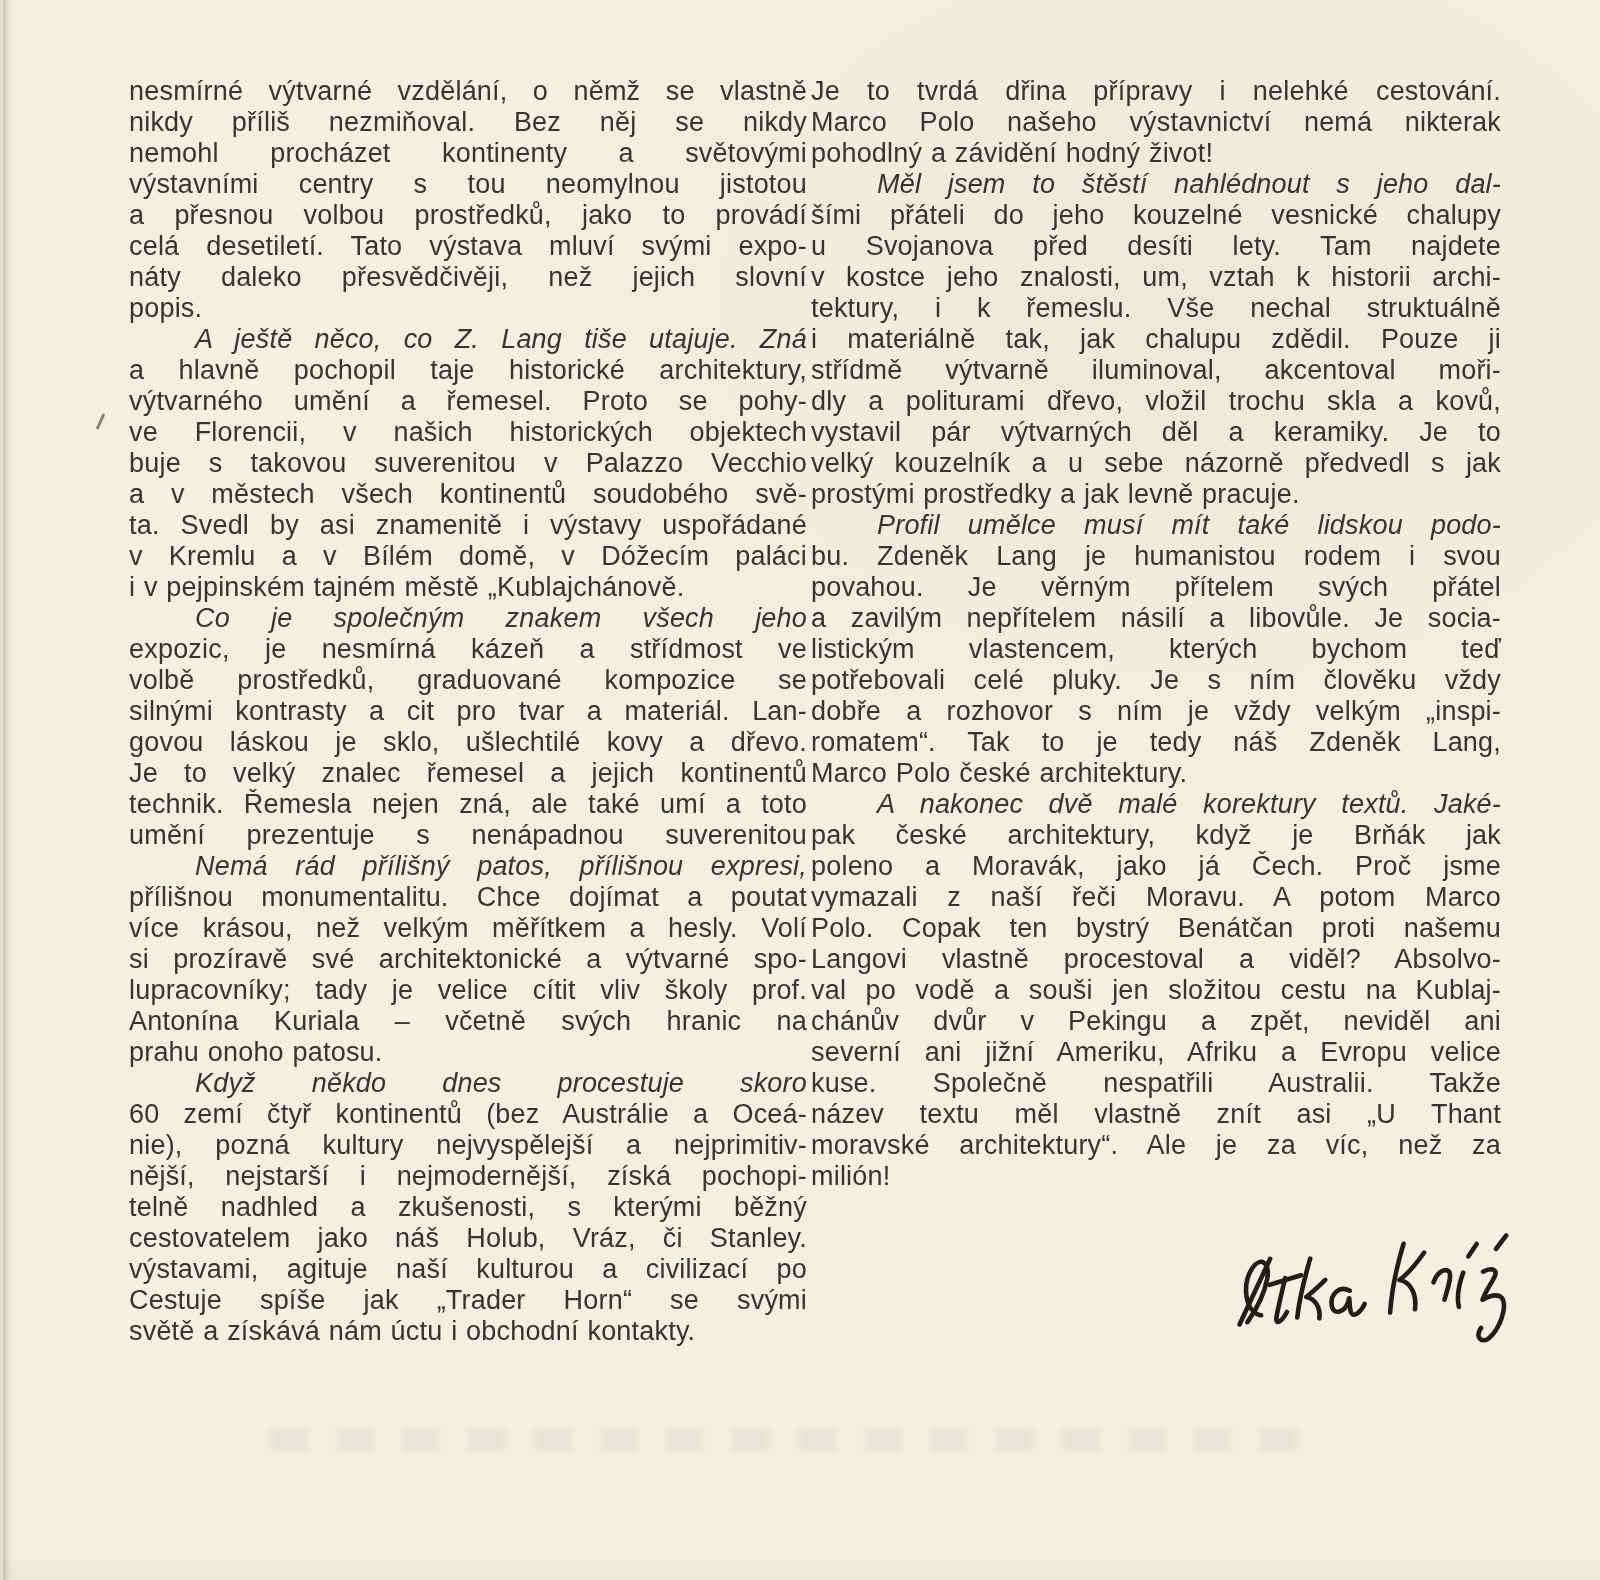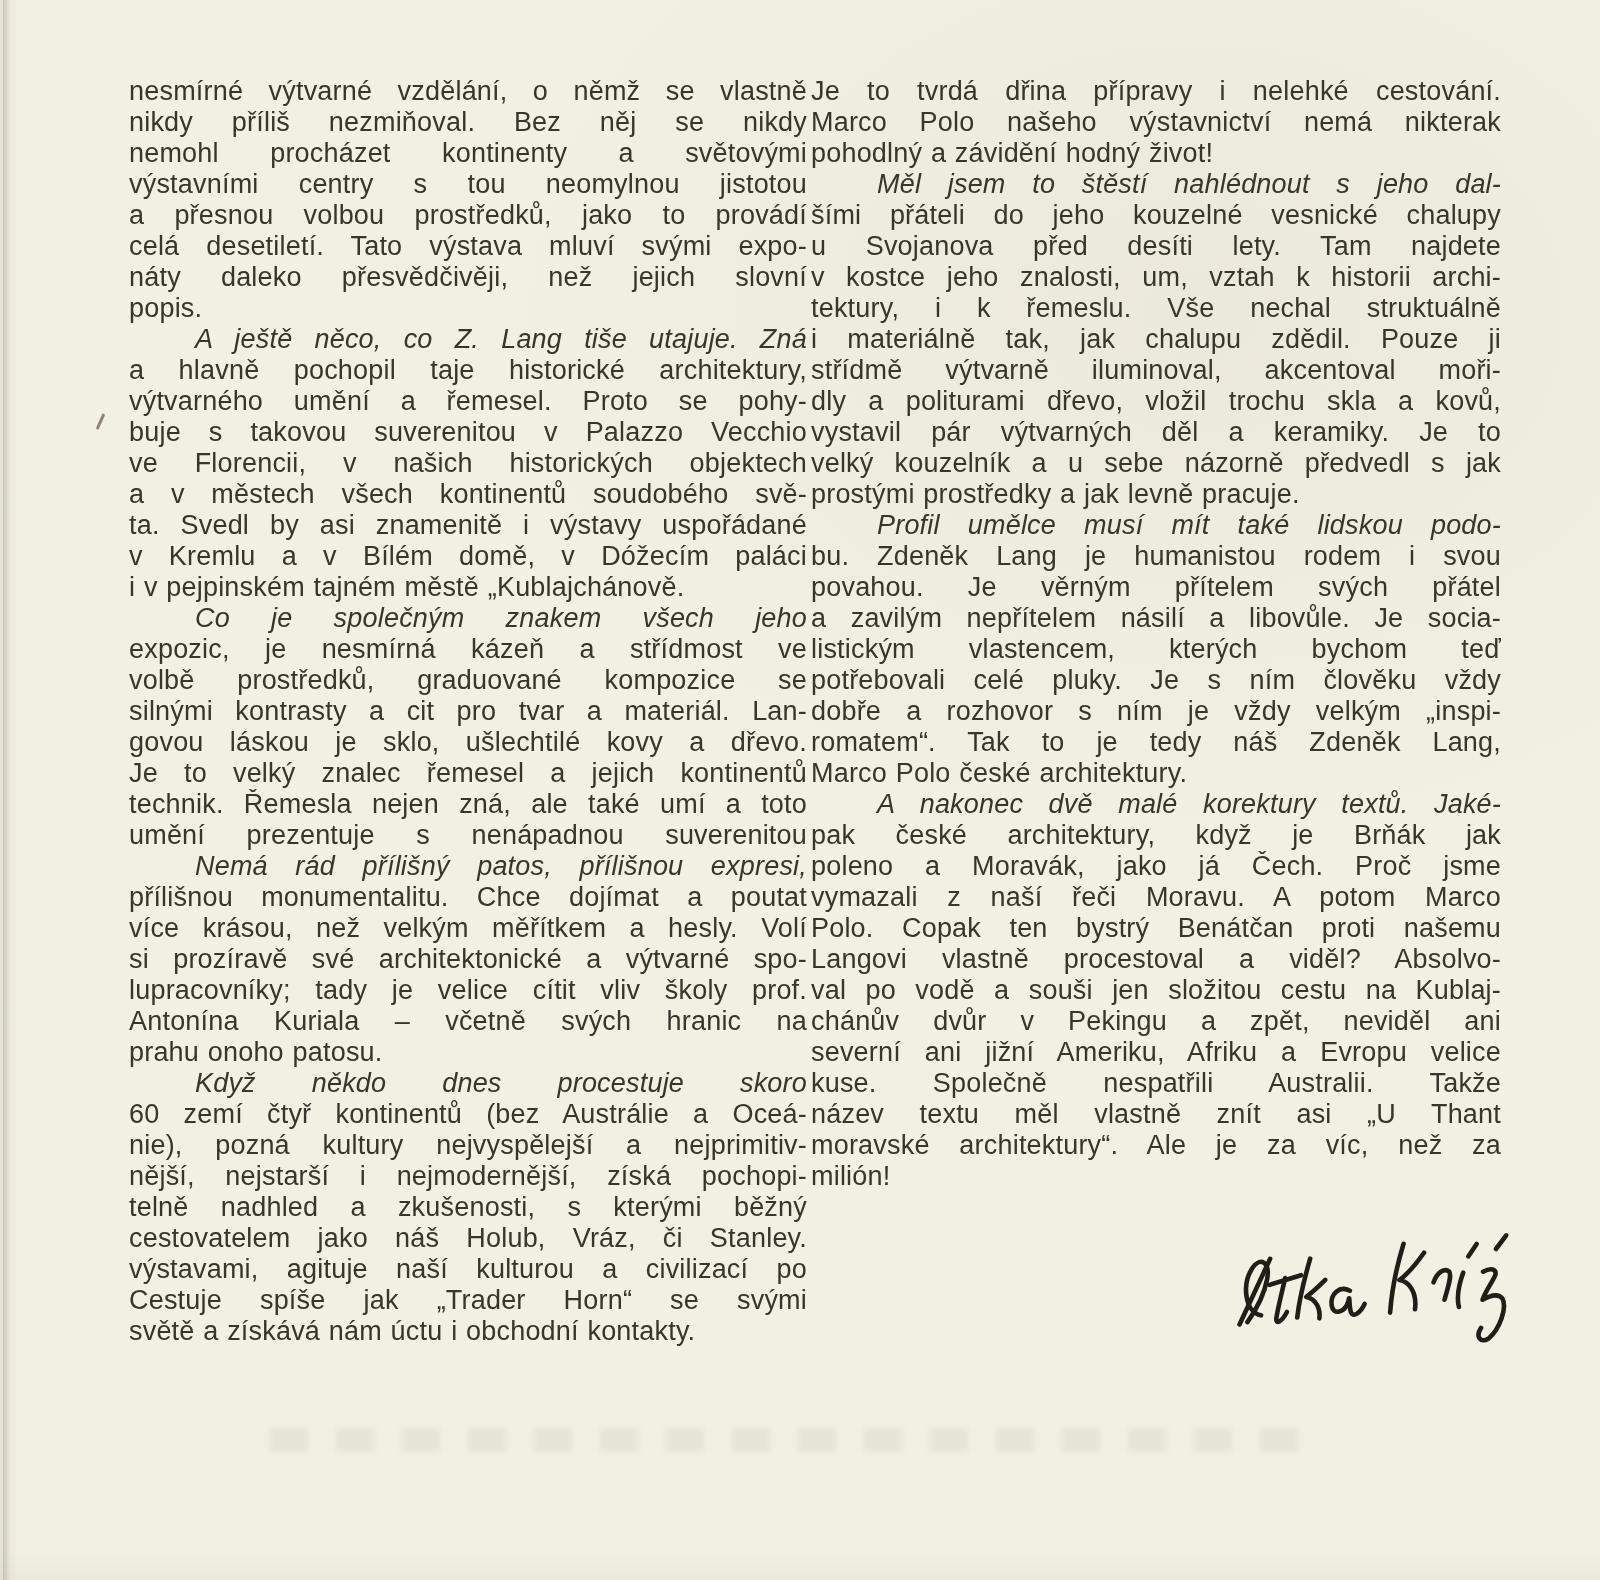--- a/index.html
+++ b/index.html
@@ -75,22 +75,22 @@
     <div class="line">nikdy příliš nezmiňoval. Bez něj se nikdy</div>
     <div class="line">nemohl procházet kontinenty a světovými</div>
     <div class="line">výstavními centry s tou neomylnou jistotou</div>
     <div class="line">a přesnou volbou prostředků, jako to provádí</div>
     <div class="line">celá desetiletí. Tato výstava mluví svými expo-</div>
     <div class="line">náty daleko přesvědčivěji, než jejich slovní</div>
     <div class="line last">popis.</div>
     <div class="line indent">A ještě něco, co Z. Lang tiše utajuje. Zná</div>
     <div class="line">a hlavně pochopil taje historické architektury,</div>
     <div class="line">výtvarného umění a řemesel. Proto se pohy-</div>
+    <div class="line">ve Florencii, v našich historických objektech</div>
     <div class="line">buje s takovou suverenitou v Palazzo Vecchio</div>
-    <div class="line">ve Florencii, v našich historických objektech</div>
     <div class="line">a v městech všech kontinentů soudobého svě-</div>
     <div class="line">ta. Svedl by asi znamenitě i výstavy uspořádané</div>
     <div class="line">v Kremlu a v Bílém domě, v Dóžecím paláci</div>
     <div class="line last">i v pejpinském tajném městě „Kublajchánově.</div>
     <div class="line indent">Co je společným znakem všech jeho</div>
     <div class="line">expozic, je nesmírná kázeň a střídmost ve</div>
     <div class="line">volbě prostředků, graduované kompozice se</div>
     <div class="line">silnými kontrasty a cit pro tvar a materiál. Lan-</div>
     <div class="line">govou láskou je sklo, ušlechtilé kovy a dřevo.</div>
     <div class="line">Je to velký znalec řemesel a jejich kontinentů</div>

